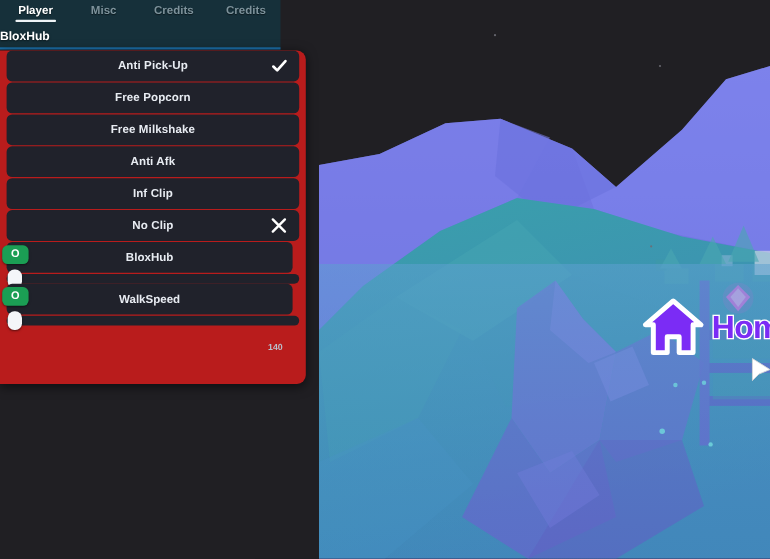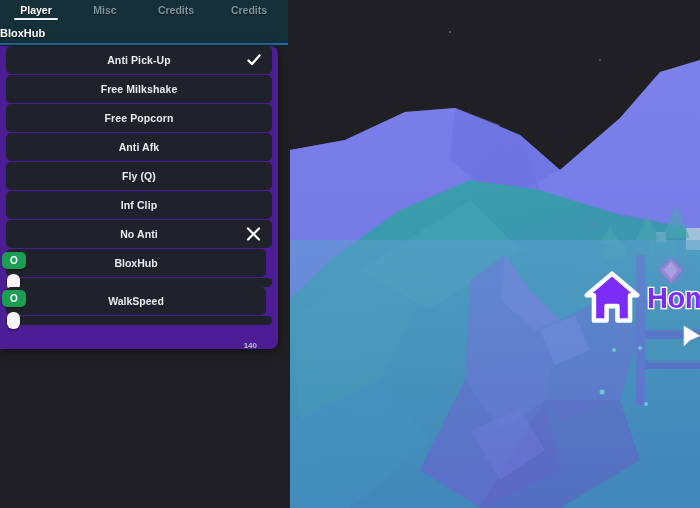--- a/index.html
+++ b/index.html
@@ -23,21 +23,21 @@
   .beacon-house { width:58px; height:56px; }
   .beacon-label {
     font-size:29px; font-weight:bold; color:#7B2CF5;
     -webkit-text-stroke:2.5px #ffffff; paint-order:stroke fill;
     letter-spacing:-0.5px; white-space:nowrap;
   }
   .cursor-arrow { position:absolute; left:683px; top:325px; width:18px; height:22px; }
 
   
   #tabbar {
-    position:absolute; left:0; top:0; width:288px; height:45px;
+    position:absolute; left:0; top:0; width:255px; height:45px;
     background:rgba(20,52,64,0.80);
     border-bottom:2px solid #1b6fa8;
     overflow:hidden;
   }
   #tabrow { display:flex; align-items:flex-start; height:24px; padding-top:4px; }
   .tab {
     font-size:10.5px; font-weight:bold; color:#7d929b;
     padding:0 0 4px 0; text-align:center; position:relative;
     text-shadow:0 1px 1px rgba(0,0,0,.5);
   }
@@ -52,21 +52,21 @@
   }
   #brand {
     position:absolute; left:0; top:27px;
     font-size:11px; font-weight:bold; color:#ffffff;
     text-shadow:0 1px 2px rgba(0,0,0,.6);
   }
 
   
   #panel {
     position:absolute; left:0; top:46px; width:278px; height:303px;
-    background:#4c1d95; border-radius:0 8px 8px 0;
+    background:#b91c1c; border-radius:0 8px 8px 0;
     overflow:hidden; box-shadow:0 2px 10px rgba(0,0,0,.55);
   }
   .row {
     position:relative; height:28px; margin:0 6px 1px 6px;
     background:#20222b; border-radius:5px;
     display:flex; align-items:center; justify-content:center;
   }
   .row-label {
     font-size:10.5px; font-weight:bold; color:#e8ecf2; letter-spacing:.1px;
   }
@@ -219,42 +219,39 @@
 <div id="panel">
 
   <div class="row">
     <span class="row-label">Anti Pick-Up</span>
     <svg class="row-icon chk" viewBox="0 0 16 16">
       <path d="M2.5 8.5 L6 12 L13.5 3.5" fill="none" stroke="#ffffff" stroke-width="2.4" stroke-linecap="round" stroke-linejoin="round"></path>
     </svg>
   </div>
 
   <div class="row">
+    <span class="row-label">Free Popcorn</span>
+  </div>
+
+  <div class="row">
     <span class="row-label">Free Milkshake</span>
   </div>
 
   <div class="row">
-    <span class="row-label">Free Popcorn</span>
-  </div>
-
-  <div class="row">
     <span class="row-label">Anti Afk</span>
   </div>
 
 
-  <div class="row">
-    <span class="row-label">Fly (Q)</span>
-  </div>
 
   <div class="row">
     <span class="row-label">Inf Clip</span>
   </div>
 
   <div class="row">
-    <span class="row-label">No Anti</span>
+    <span class="row-label">No Clip</span>
     <svg class="row-icon xic" viewBox="0 0 17 17">
       <path d="M3 3 L14 14 M14 3 L3 14" stroke="#ffffff" stroke-width="2.2" stroke-linecap="round"></path>
     </svg>
   </div>
 
   <div class="srow">
     <div class="srow-bg"></div>
     <div class="srow-label">
       <span>BloxHub</span>
     </div>

